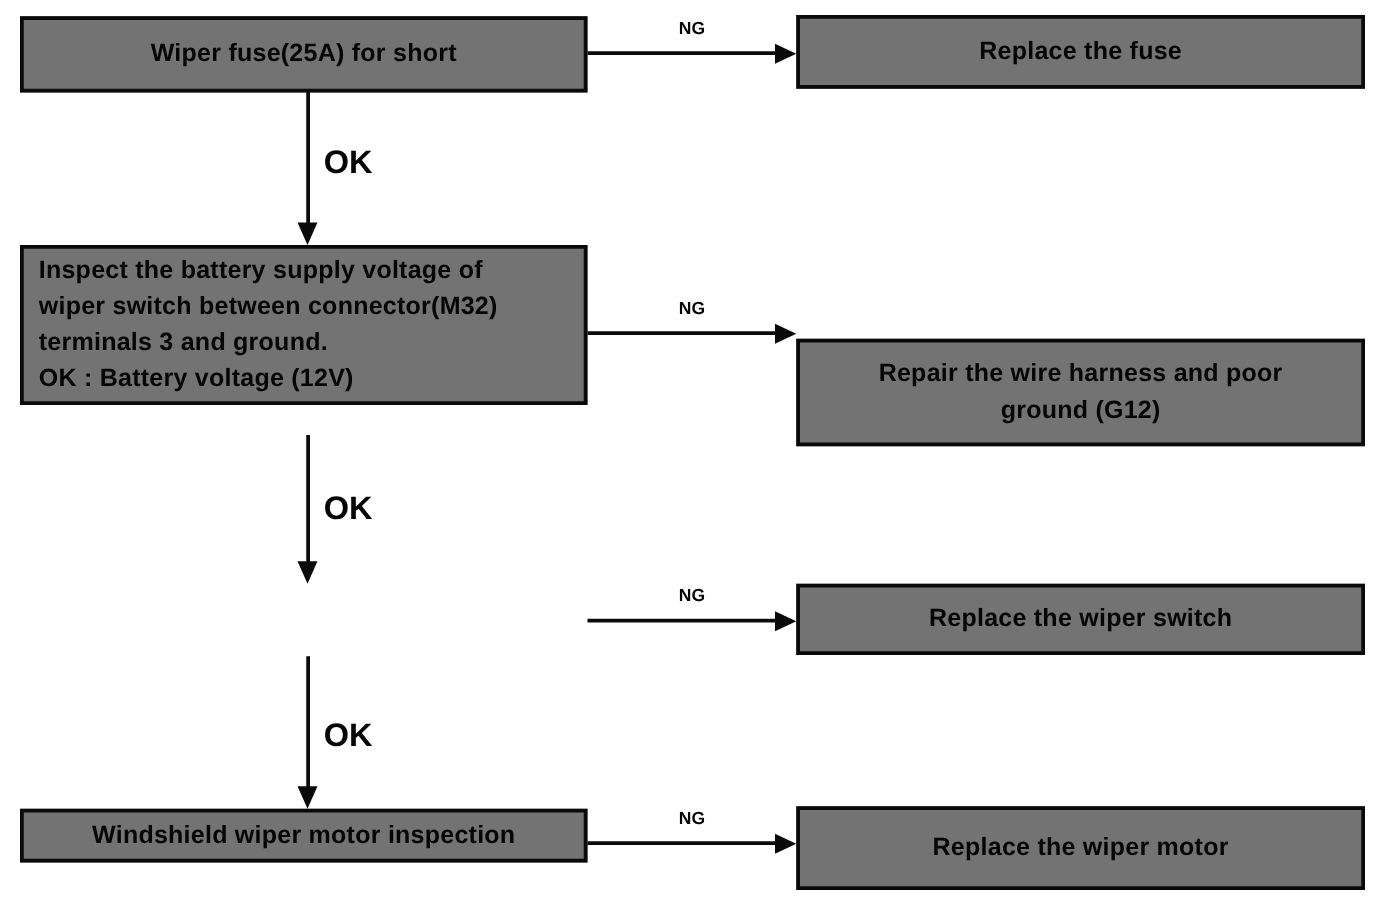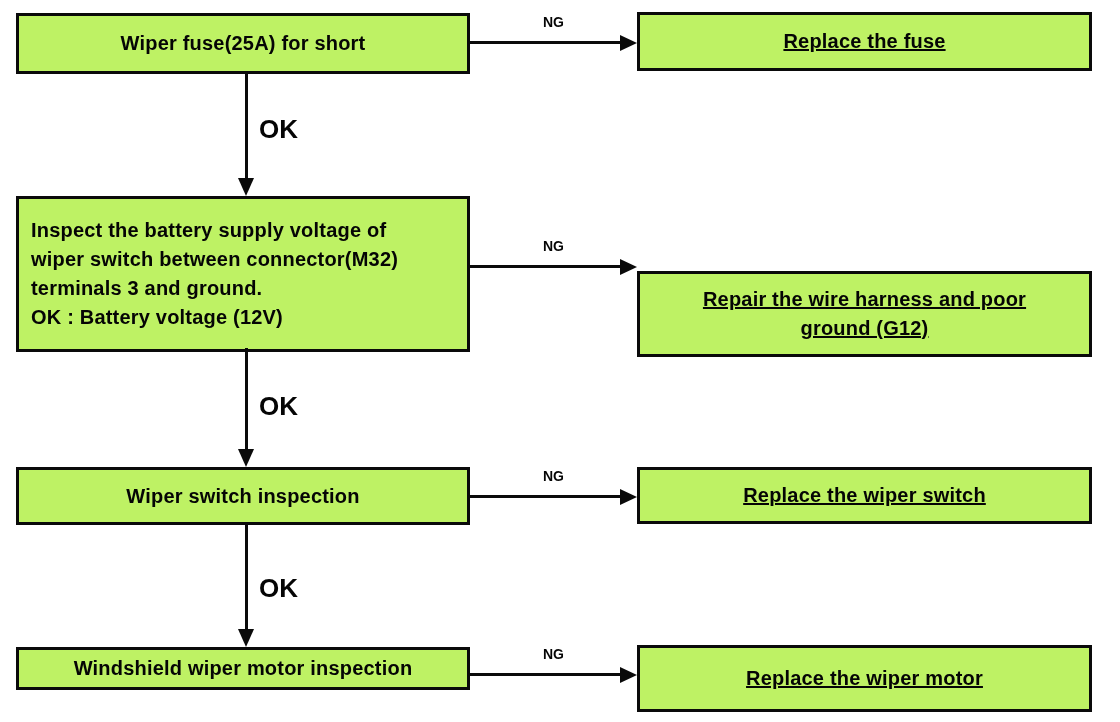--- a/index.html
+++ b/index.html
@@ -13,21 +13,21 @@
     height: 722px;
     background: #ffffff;
     font-family: "Liberation Sans", sans-serif;
     color: #050505;
     overflow: hidden;
   }
   .box {
     position: absolute;
     box-sizing: border-box;
     border: 3px solid #0a0a0a;
-    background: #bef264;
+    background: #737373;
     display: flex;
     align-items: center;
     justify-content: center;
     font-size: 20px;
     font-weight: bold;
     line-height: 29px;
     letter-spacing: 0.2px;
   }
   .box .txt {
     white-space: pre-line;
@@ -37,25 +37,25 @@
   .box.left-align {
     justify-content: flex-start;
   }
   .box.left-align .txt {
     text-align: left;
     padding: 0 6px 0 12px;
   }
   
   .sbox { left: 16px; width: 454px; }
   #s1 { top: 13px;  height: 61px; }
-  #s2 { top: 196px; height: 156px; }
+  #s2 { top: 196px; height: 128px; }
   #s3 { top: 467px; height: 58px; }
   #s4 { top: 647px; height: 43px; }
   
-  .rbox { left: 637px; width: 455px; text-decoration: underline; }
+  .rbox { left: 637px; width: 455px; }
   #r1 { top: 12px;  height: 59px; }
   #r2 { top: 225px; height: 86px; margin-top: 46px; }
   #r3 { top: 467px; height: 57px; }
   #r4 { top: 645px; height: 67px; }
 
   
   .arrow-h {
     position: absolute;
     left: 470px;
     width: 167px;
@@ -147,23 +147,20 @@
 
   <div class="box sbox" id="s1">
     <span class="txt">Wiper fuse(25A) for short</span>
   </div>
   <div class="box sbox left-align" id="s2">
     <span class="txt">Inspect the battery supply voltage of
 wiper switch between connector(M32)
 terminals 3 and ground.
 OK : Battery voltage (12V)</span>
   </div>
-  <div class="box sbox" id="s3">
-    <span class="txt">Wiper switch inspection</span>
-  </div>
   <div class="box sbox" id="s4">
     <span class="txt">Windshield wiper motor inspection</span>
   </div>
 
   <div class="box rbox" id="r1">
     <span class="txt">Replace the fuse</span>
   </div>
   <div class="box rbox" id="r2">
     <span class="txt">Repair the wire harness and poor
 ground (G12)</span>

